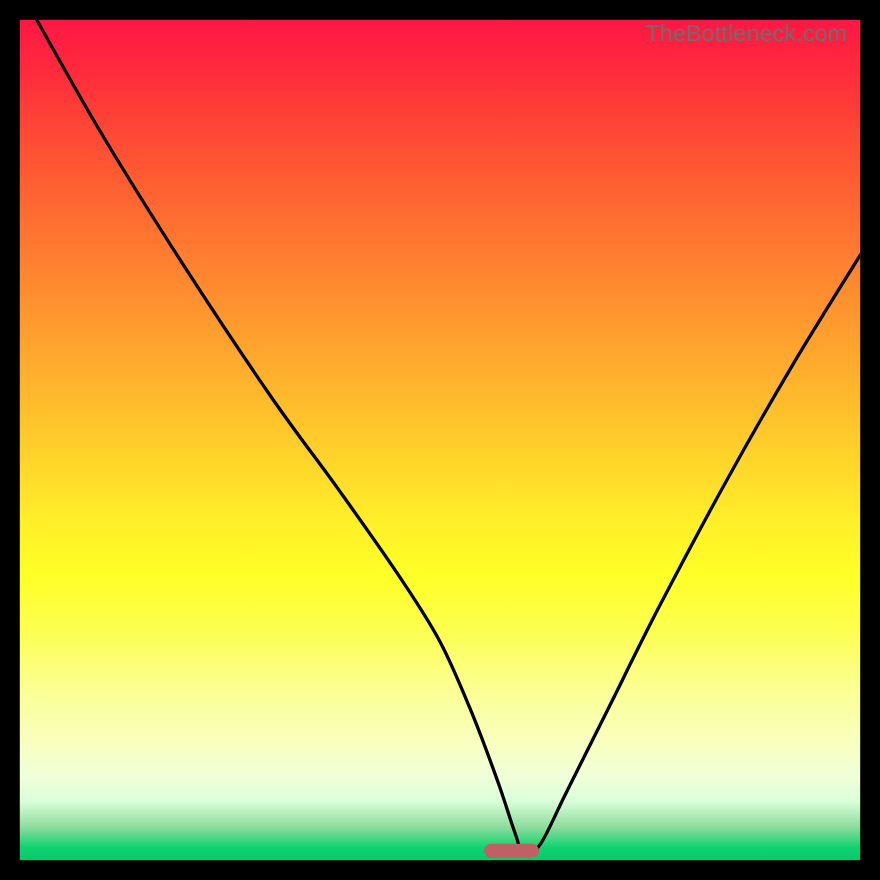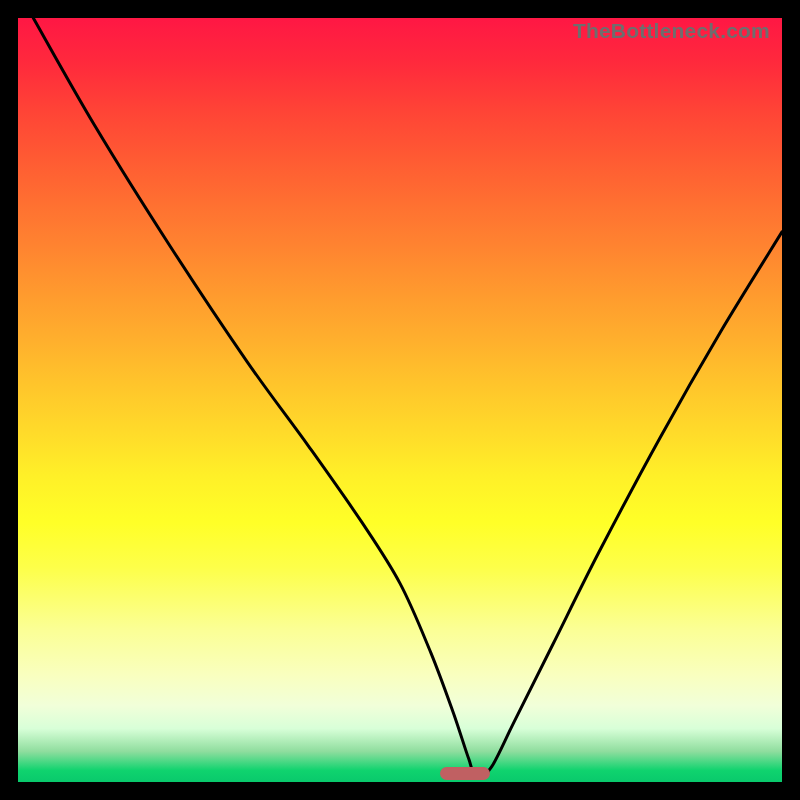--- a/index.html
+++ b/index.html
@@ -43,21 +43,21 @@
       #0fd36e 98.5%,
       #09c96c 100%
     );
   }
   .watermark {
     position: absolute;
     top: 1px;
     right: 12px;
     font-family: Arial, Helvetica, sans-serif;
     font-size: 21px;
-    font-weight: 700;
+    font-weight: 400;
     color: #6e6e6e;
     letter-spacing: 0.2px;
     text-align: right;
   }
   svg.curve {
     position: absolute;
     left: 0;
     top: 0;
     width: 764px;
     height: 764px;

